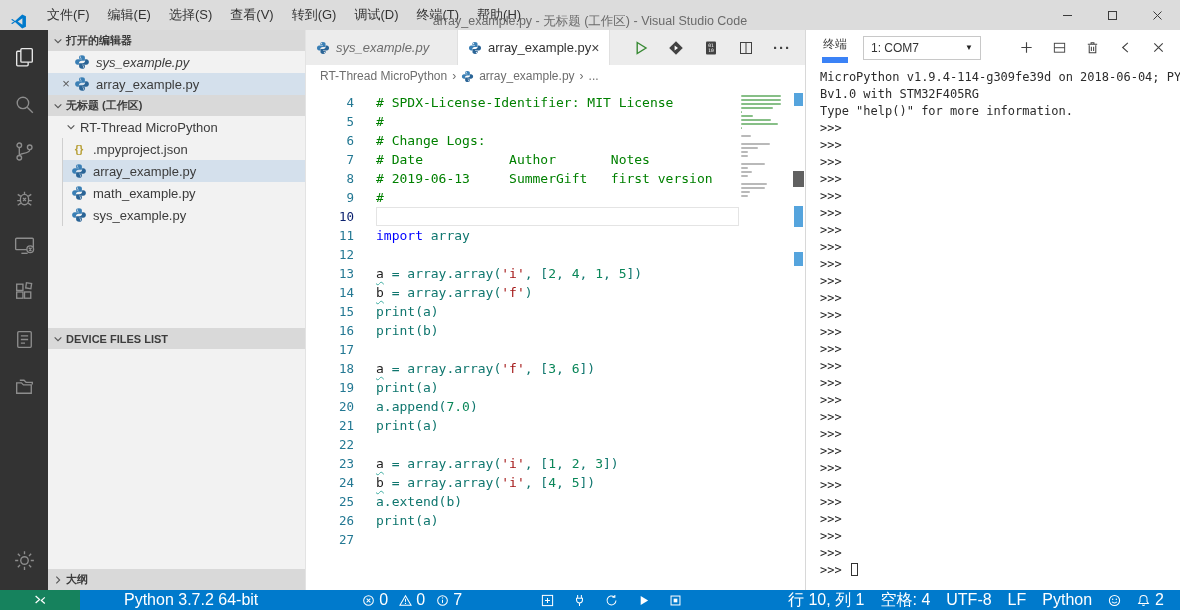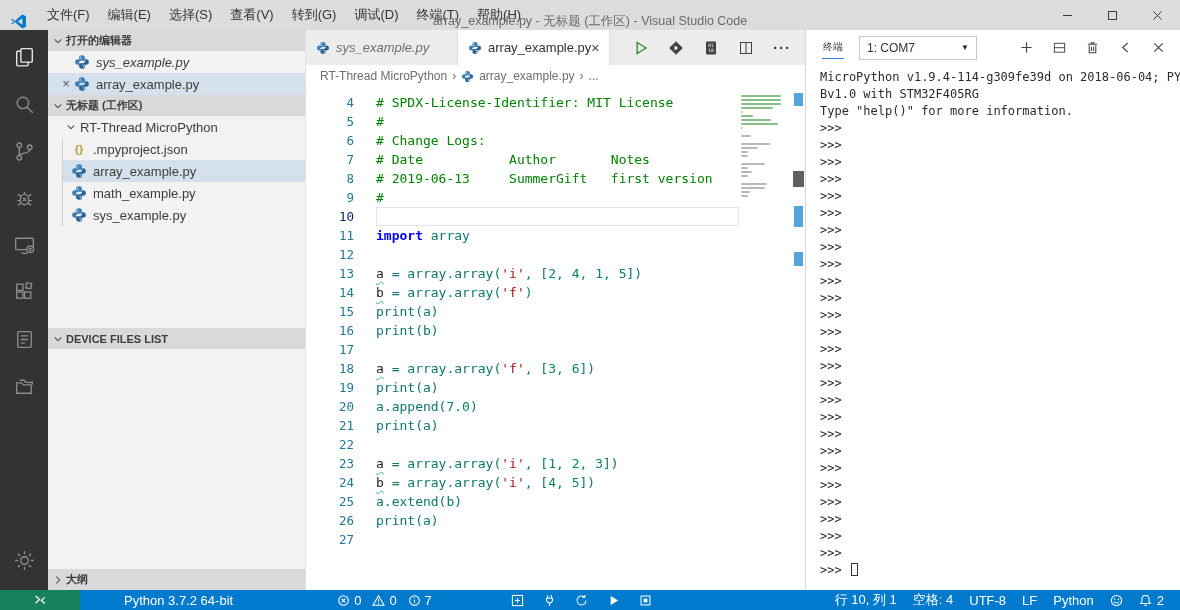--- a/index.html
+++ b/index.html
@@ -57,50 +57,50 @@
   .breadcrumb{height:22px;display:flex;align-items:center;padding-left:14px;font-size:12px;color:#6e6e6e;gap:5px;flex:none;}
   .bc-icon{width:13px;height:13px;}
   .code-wrap{flex:1;display:flex;padding-top:6px;overflow:hidden;font-family:"DejaVu Sans Mono","Liberation Mono",monospace;font-size:13px;}
   .gutter{width:70px;flex:none;}
   .line-num{display:block;height:19px;line-height:19px;text-align:right;padding-right:22px;color:#237893;font-size:12.5px;}
   .line-num.cur{color:#0b216f;}
   .code-col{width:363px;flex:none;}
   .code-line{height:19px;line-height:19px;white-space:pre;}
   .code-line.cur{border:1px solid #e4e4e4;line-height:17px;}
   .tok-cm{color:#008000;}
-  .tok-kw{color:#0000ff;font-weight:bold;}
+  .tok-kw{color:#0000ff;}
   .tok-st{color:#a31515;}
   .tok-nu{color:#098658;}
   .tok-pl{color:#0f766e;}
   .tok-vu{color:#1e1e1e;text-decoration:underline wavy #3caba0 1px;text-underline-offset:3px;}
   .minimap{width:52px;flex:none;padding:2px 4px 0 2px;}
   .mm-line{height:2px;margin-bottom:2px;border-radius:1px;}
   .mm-cm{background:rgba(16,128,16,.5);}
   .mm-code{background:rgba(70,70,70,.38);}
   .overview{width:15px;flex:none;position:relative;}
   .ov-thumb{position:absolute;left:2px;top:78px;width:11px;height:16px;background:#616161;}
   .ov-mark{position:absolute;left:3px;width:9px;background:#55a4dd;}
   .ov-m1{top:0;height:13px;}
   .ov-m2{top:113px;height:21px;}
   .ov-m3{top:159px;height:14px;}
 
   
   .panel{flex:1;display:flex;flex-direction:column;background:#fff;border-left:1px solid #d8d8d8;min-width:0;}
   .panel-header{height:35px;display:flex;align-items:center;padding:0 14px 0 16px;flex:none;}
-  .panel-tab{font-size:10px;color:#424242;border-bottom:1px solid #3b82f6;padding:4px 1px;margin-right:15px;}
+  .panel-tab{font-size:12px;color:#424242;border-bottom:6px solid #3b82f6;padding:4px 1px;margin-right:15px;}
   .terminal-select{width:118px;height:24px;border:1px solid #c8c8c8;display:flex;align-items:center;font-size:12px;color:#333;padding:0 7px;background:#fff;}
   .sel-caret{margin-left:auto;font-size:8px;color:#222;}
   .panel-icons{margin-left:auto;display:flex;gap:18px;align-items:center;color:#424242;}
   .panel-icons svg{width:15px;height:15px;}
   .terminal-body{flex:1;padding:4px 0 0 14px;font-family:"DejaVu Sans Mono","Liberation Mono",monospace;font-size:12px;line-height:17px;color:#2b2b2b;white-space:pre;overflow:hidden;}
   .t-line{height:17px;}
   .cursor{display:inline-block;width:7px;height:13px;border:1px solid #333;vertical-align:-2px;margin-left:2px;}
 
   
-  .statusbar{height:20px;background:#007acc;color:#fff;display:flex;align-items:center;font-size:13px;}
+  .statusbar{height:20px;background:#007acc;color:#fff;display:flex;align-items:center;font-size:16px;}
   .sb-remote{width:80px;height:100%;background:#16825d;display:flex;align-items:center;justify-content:center;flex:none;}
   .sb-remote svg{width:14px;height:14px;}
   .sb-item{display:flex;align-items:center;gap:5px;height:100%;padding:0 6px;}
   .sb-interpreter{margin-left:38px;}
   .sb-problems{margin-left:92px;gap:4px;}
   .sb-problems svg{width:13px;height:13px;}
   .sb-problems .cnt{margin-right:7px;}
   .sb-tools{display:flex;gap:19px;align-items:center;margin-left:66px;}
   .sb-tools svg{width:13px;height:13px;}
   .sb-right{margin-left:auto;display:flex;align-items:center;height:100%;padding-right:8px;}

